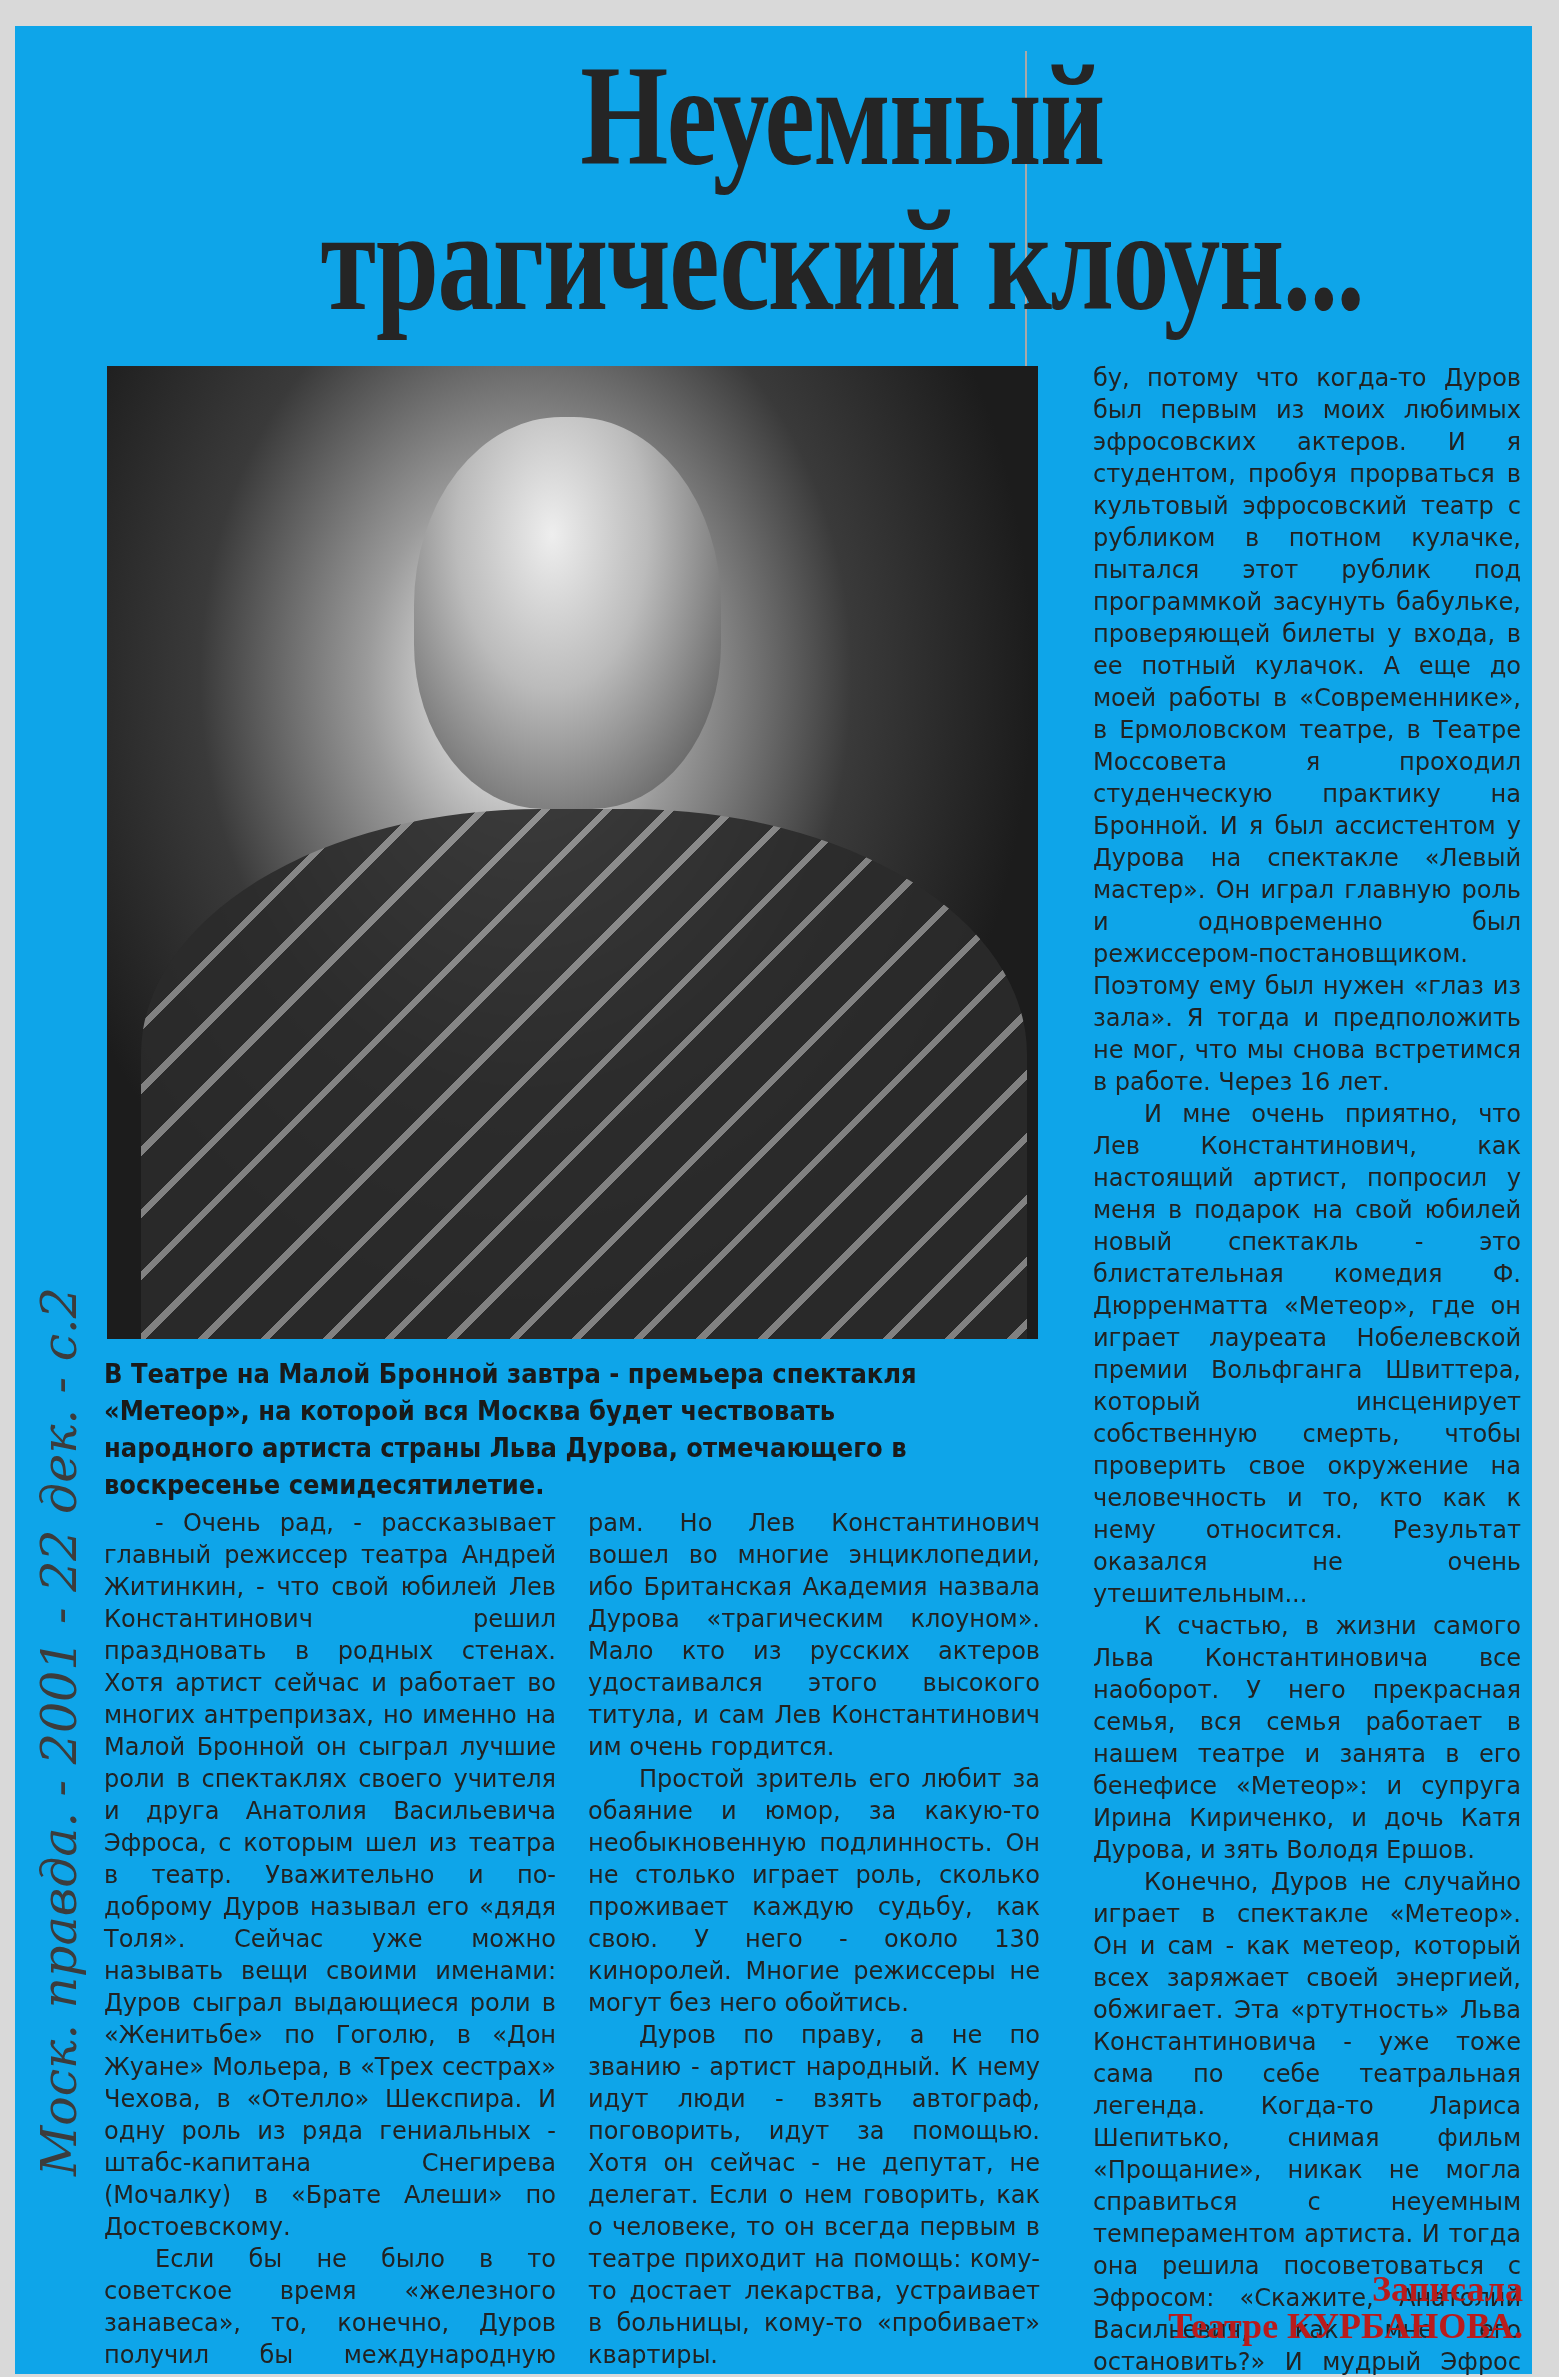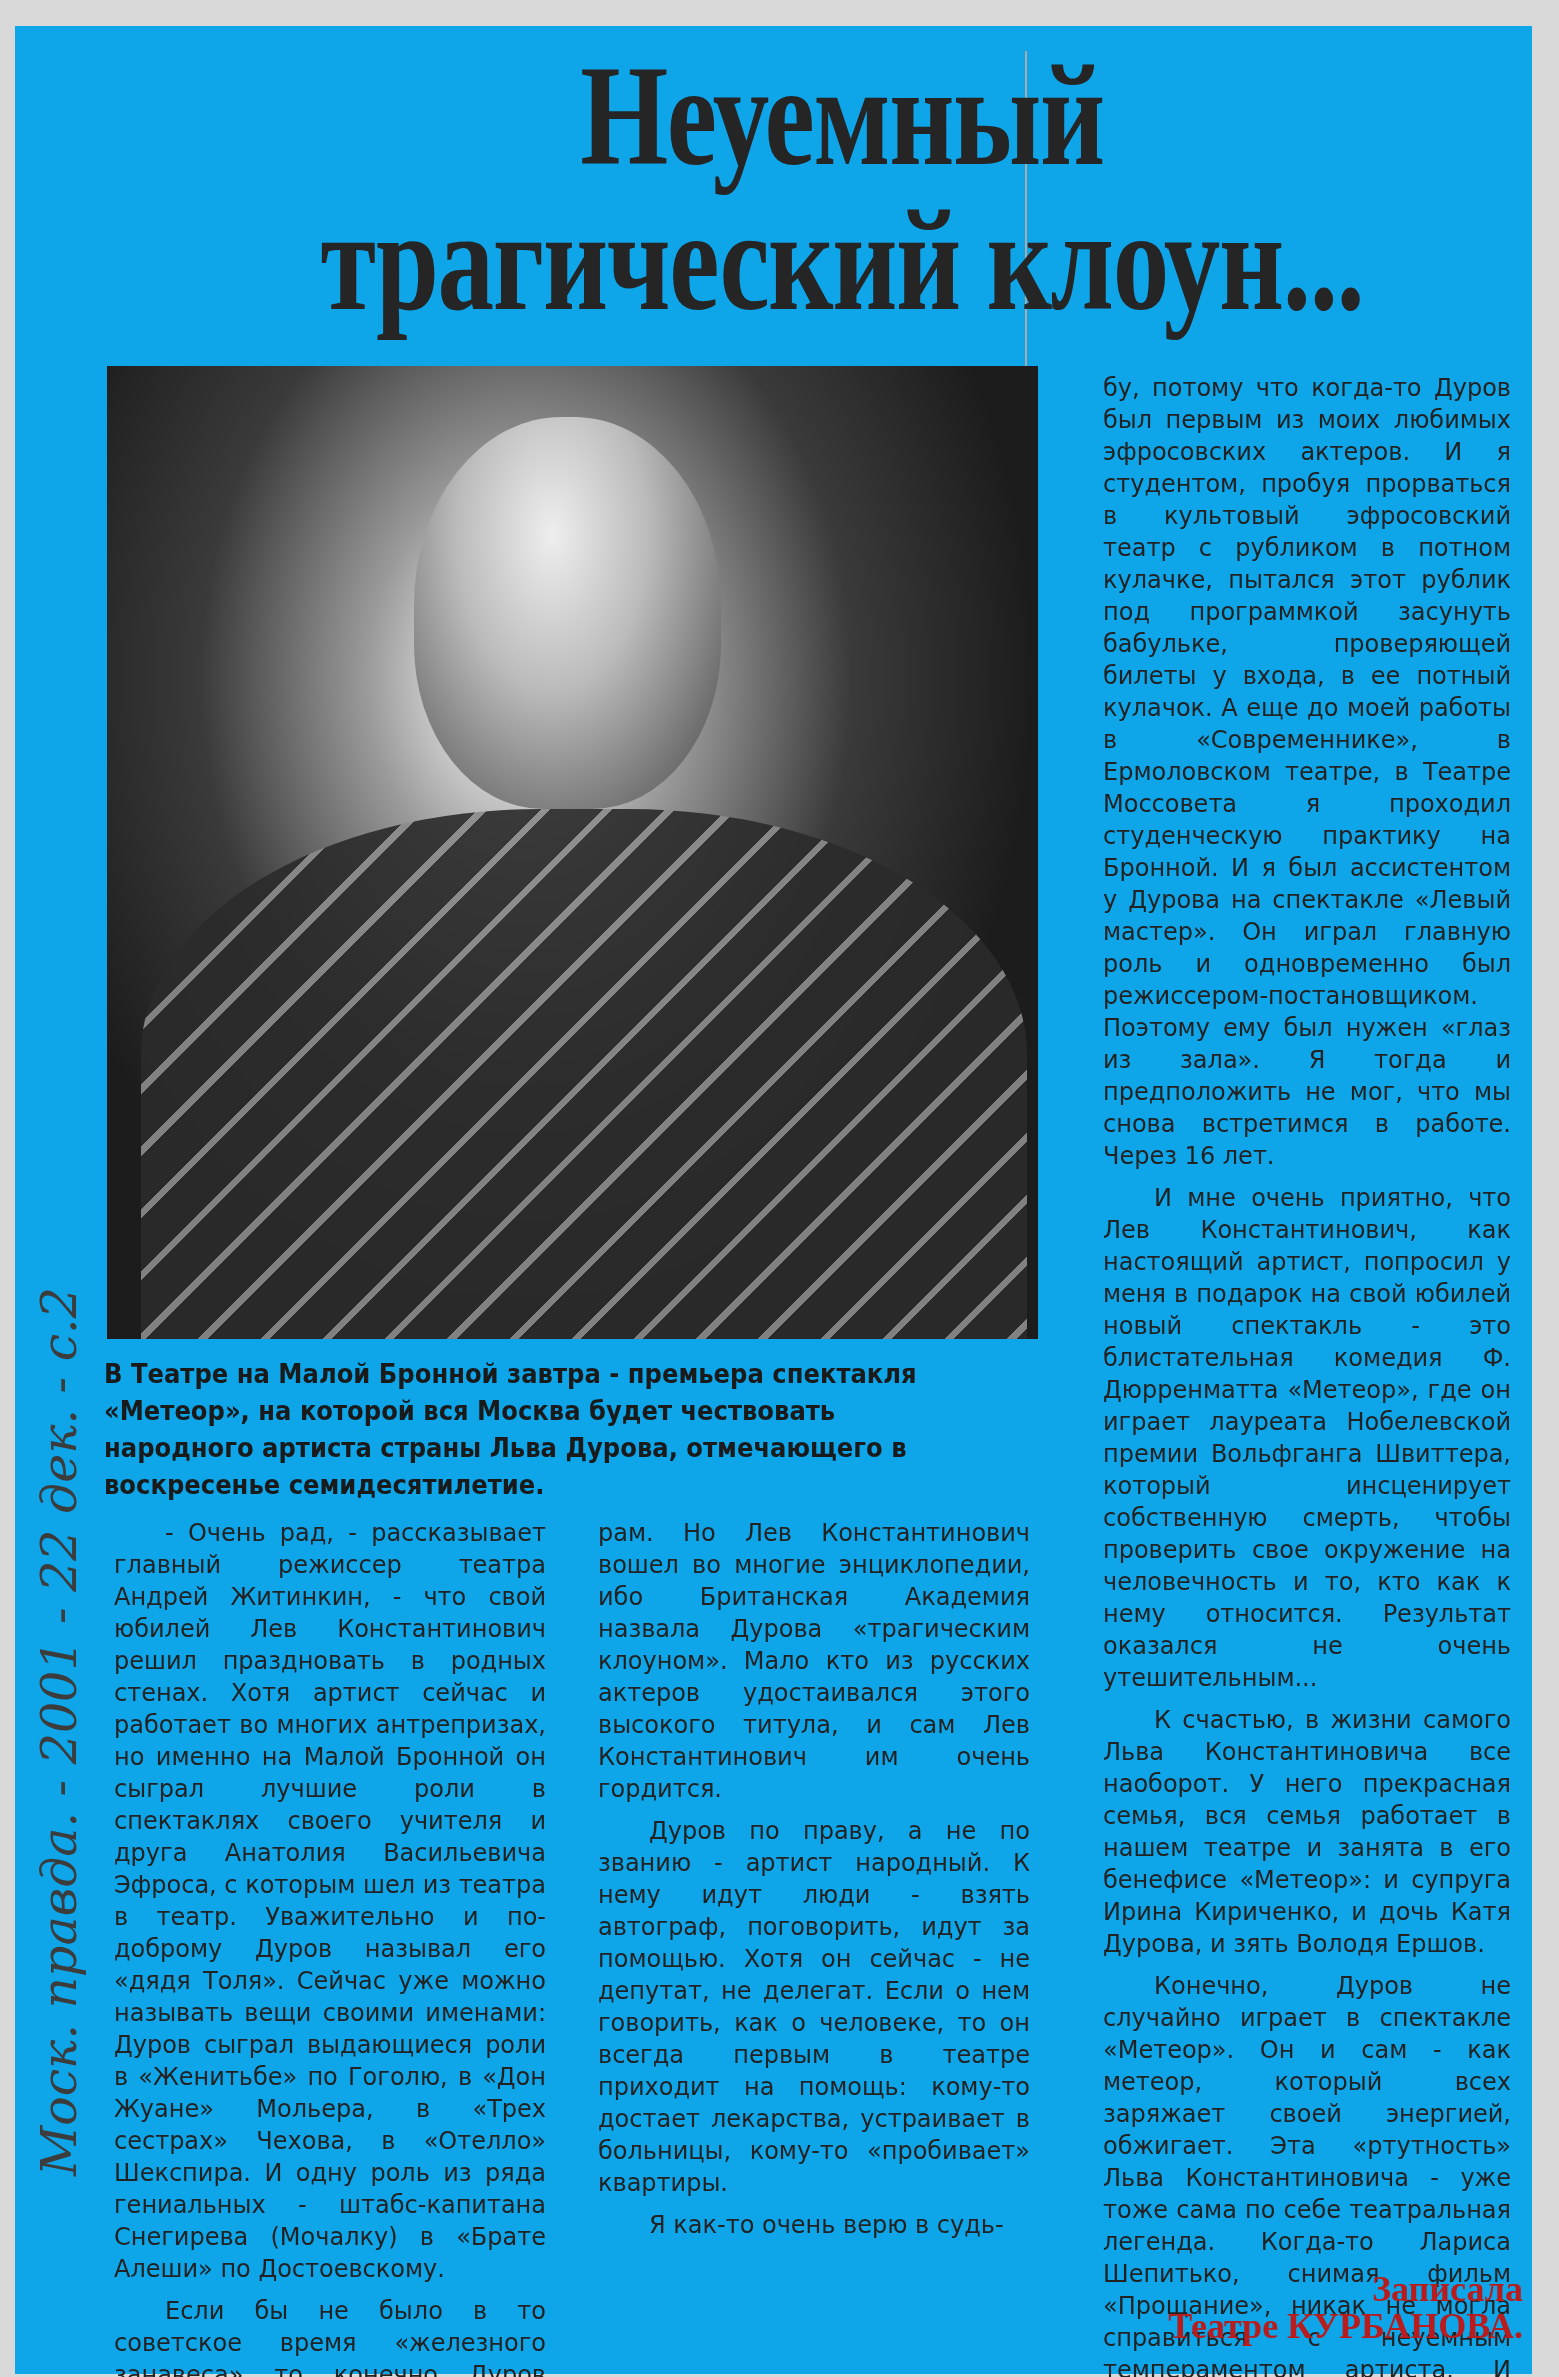--- a/index.html
+++ b/index.html
@@ -5,21 +5,21 @@
   html,body{margin:0;padding:0;}
   body{width:1559px;height:2377px;background:#d9d9d9;position:relative;overflow:hidden;font-family:"DejaVu Sans",sans-serif;color:#1e1e1e;}
   .sheet{position:absolute;left:15.3px;top:25.6px;width:1517px;height:2348px;background:#0ea5e9;}
   .headline{position:absolute;left:128px;top:17px;width:1398px;font-family:"Liberation Serif",serif;font-weight:bold;font-size:145px;line-height:145px;text-align:center;color:#252525;letter-spacing:-1.7px;transform:scaleX(0.78);transform-origin:center top;}
   .headline div{white-space:nowrap;}
   .photo{position:absolute;left:107px;top:366px;width:931px;height:973px;background:radial-gradient(ellipse at 45% 32%,#d8d8d8 0 10%,#9a9a9a 22%,#3a3a3a 45%,#1c1c1c 70%),#222;overflow:hidden;}
   .photo .head{position:absolute;left:307px;top:51px;width:307px;height:392px;border-radius:48% 48% 42% 42%;background:radial-gradient(ellipse at 45% 30%,#eee 0,#bbb 40%,#6d6d6d 80%);}
   .photo .sweater{position:absolute;left:34px;top:443px;width:886px;height:545px;border-radius:45% 45% 0 0;background:repeating-linear-gradient(135deg,#2b2b2b 0 19px,#8c8c8c 19px 25.6px,#2b2b2b 25.6px 44px),#333;opacity:.9;}
   .caption{position:absolute;left:104px;top:1355px;width:954px;font-family:"DejaVu Sans",sans-serif;font-weight:bold;font-size:26.4px;line-height:37px;color:#1a1a1a;transform:scaleX(.92);transform-origin:left top;}
   .col{position:absolute;font-family:"DejaVu Sans",sans-serif;font-size:24px;line-height:32px;text-align:justify;color:#222;}
-  .col p{margin:10px;text-indent:51px;}
+  .col p{margin:0;text-indent:51px;}
   .col p.noind{text-indent:0;}
   .c1{left:104px;top:1507px;width:452px;}
   .c2{left:588px;top:1507px;width:452px;}
   .c3{left:1093px;top:362px;width:428px;}
   .sig{position:absolute;right:36px;top:2271px;text-align:right;font-family:"Liberation Serif",serif;font-weight:bold;font-size:36px;line-height:37px;color:#b91c1c;}
   .hand{position:absolute;left:-290px;top:1798px;width:699px;transform:rotate(-90deg);font-family:"DejaVu Serif",serif;font-style:italic;font-size:49px;color:#3c3c3c;white-space:nowrap;}
   .fold{position:absolute;left:1010px;top:25.6px;width:1.7px;height:341px;background:#a9a9a9;}
 </style>
 </head>
 <body>
@@ -39,20 +39,21 @@
 
 <div class="caption">В Театре на Малой Бронной завтра - премьера спектакля «Метеор», на которой вся Москва будет чествовать народного артиста страны Льва Дурова, отмечающего в воскресенье семидесятилетие.</div>
 
 <div class="col c1">
   <p>- Очень рад, - рассказывает главный режиссер театра Андрей Житинкин, - что свой юбилей Лев Константинович решил праздновать в родных стенах. Хотя артист сейчас и работает во многих антрепризах, но именно на Малой Бронной он сыграл лучшие роли в спектаклях своего учителя и друга Анатолия Васильевича Эфроса, с которым шел из театра в театр. Уважительно и по-доброму Дуров называл его «дядя Толя». Сейчас уже можно называть вещи своими именами: Дуров сыграл выдающиеся роли в «Женитьбе» по Гоголю, в «Дон Жуане» Мольера, в «Трех сестрах» Чехова, в «Отелло» Шекспира. И одну роль из ряда гениальных - штабс-капитана Снегирева (Мочалку) в «Брате Алеши» по Достоевскому.</p>
   <p>Если бы не было в то советское время «железного занавеса», то, конечно, Дуров получил бы международную премию Лоуренса Оливье, которую вручали лучшим трагическим акте-</p>
 </div>
 
 <div class="col c2">
   <p class="noind">рам. Но Лев Константинович вошел во многие энциклопедии, ибо Британская Академия назвала Дурова «трагическим клоуном». Мало кто из русских актеров удостаивался этого высокого титула, и сам Лев Константинович им очень гордится.</p>
+  <p>Простой зритель его любит за обаяние и юмор, за какую-то необыкновенную подлинность. Он не столько играет роль, сколько проживает каждую судьбу, как свою. У него - около 130 киноролей. Многие режиссеры не могут без него обойтись.</p>
   <p>Дуров по праву, а не по званию - артист народный. К нему идут люди - взять автограф, поговорить, идут за помощью. Хотя он сейчас - не депутат, не делегат. Если о нем говорить, как о человеке, то он всегда первым в театре приходит на помощь: кому-то достает лекарства, устраивает в больницы, кому-то «пробивает» квартиры.</p>
   <p>Я как-то очень верю в судь-</p>
 </div>
 
 <div class="col c3">
   <p class="noind">бу, потому что когда-то Дуров был первым из моих любимых эфросовских актеров. И я студентом, пробуя прорваться в культовый эфросовский театр с рубликом в потном кулачке, пытался этот рублик под программкой засунуть бабульке, проверяющей билеты у входа, в ее потный кулачок. А еще до моей работы в «Современнике», в Ермоловском театре, в Театре Моссовета я проходил студенческую практику на Бронной. И я был ассистентом у Дурова на спектакле «Левый мастер». Он играл главную роль и одновременно был режиссером-постановщиком. Поэтому ему был нужен «глаз из зала». Я тогда и предположить не мог, что мы снова встретимся в работе. Через 16 лет.</p>
   <p>И мне очень приятно, что Лев Константинович, как настоящий артист, попросил у меня в подарок на свой юбилей новый спектакль - это блистательная комедия Ф. Дюрренматта «Метеор», где он играет лауреата Нобелевской премии Вольфганга Швиттера, который инсценирует собственную смерть, чтобы проверить свое окружение на человечность и то, кто как к нему относится. Результат оказался не очень утешительным...</p>
   <p>К счастью, в жизни самого Льва Константиновича все наоборот. У него прекрасная семья, вся семья работает в нашем театре и занята в его бенефисе «Метеор»: и супруга Ирина Кириченко, и дочь Катя Дурова, и зять Володя Ершов.</p>
   <p>Конечно, Дуров не случайно играет в спектакле «Метеор». Он и сам - как метеор, который всех заряжает своей энергией, обжигает. Эта «ртутность» Льва Константиновича - уже тоже сама по себе театральная легенда. Когда-то Лариса Шепитько, снимая фильм «Прощание», никак не могла справиться с неуемным темпераментом артиста. И тогда она решила посоветоваться с Эфросом: «Скажите, Анатолий Васильевич, как мне его остановить?» И мудрый Эфрос ответил: «Не надо, Лариса, его останавливать. Если его остановить, то он просто умрет». Я желаю Льву Константиновичу многих-многих лет этого замечательного движения и самого крепкого здоровья!</p>
 </div>

